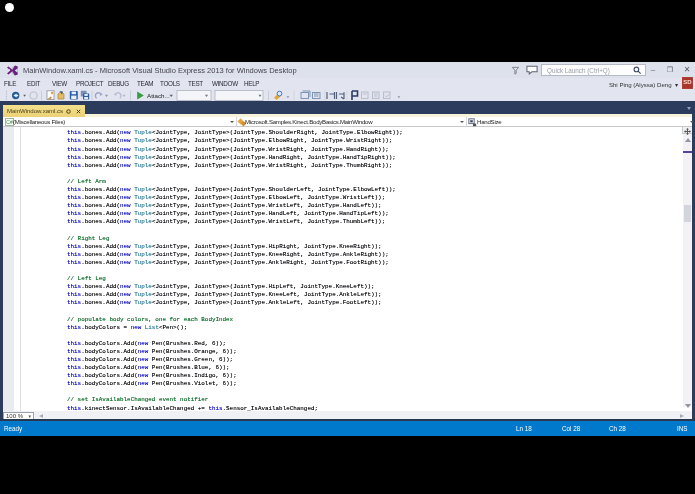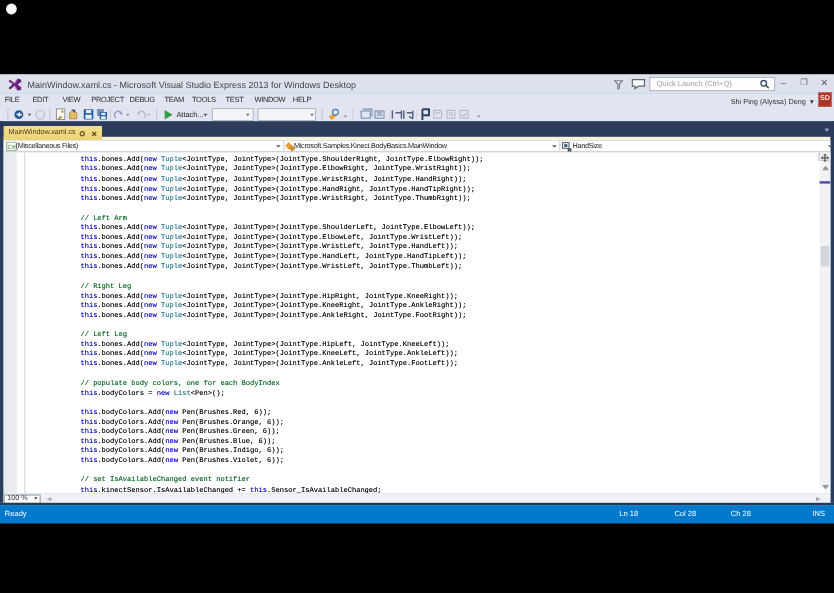--- a/index.html
+++ b/index.html
@@ -1,18 +1,18 @@
 <!DOCTYPE html>
 <html><head><meta charset="utf-8"><style>
 *{margin:0;padding:0;box-sizing:border-box}
 html,body{width:695px;height:494px;background:#000;overflow:hidden}
 #stage{position:relative;width:695px;height:494px;background:#000;font-family:"Liberation Sans",sans-serif}
 .abs{position:absolute}
 #dot{position:absolute;left:5px;top:3px;width:9px;height:9px;border-radius:50%;background:#fff}
-#win{position:absolute;left:0;top:62px;width:695px;height:374px;background:#7dd3fc}
+#win{position:absolute;left:0;top:62px;width:695px;height:374px;background:#a21caf}
 #sideL{position:absolute;left:0;top:39px;width:3px;height:318px;background:#2c3c5c}
 #sideR{position:absolute;left:692px;top:39px;width:3px;height:318px;background:#2c3c5c}
 
 #titlebar{position:absolute;left:0;top:0;width:695px;height:16px;background:#dde1ec}
 #title{position:absolute;left:23px;top:4px;font-size:7.5px;color:#45454d;white-space:nowrap}
 .qlbox{position:absolute;left:541px;top:2px;width:105px;height:12px;background:#fdfdfe;border:1px solid #b6bac6}
 .qltext{position:absolute;left:5px;top:1.5px;font-size:6.3px;color:#9aa0a8;white-space:nowrap}
 .winbtn{position:absolute;top:1px;width:16px;height:13px;font-size:8px;color:#565b66;text-align:center;line-height:13px}
 
 #menubar{position:absolute;left:0;top:16px;width:695px;height:12px;background:#e2e5ef}

